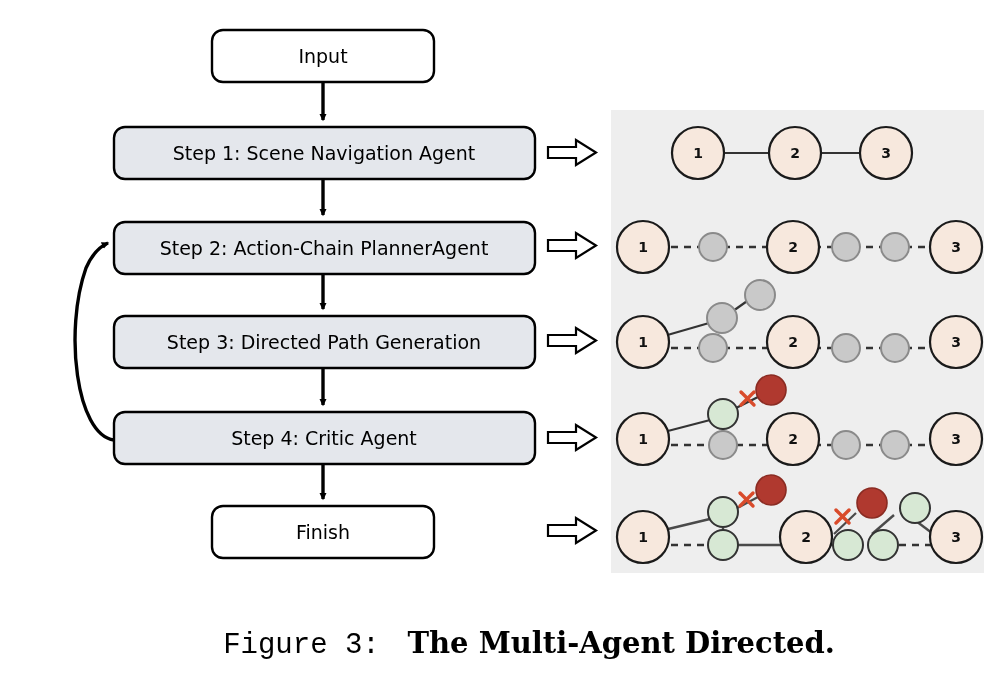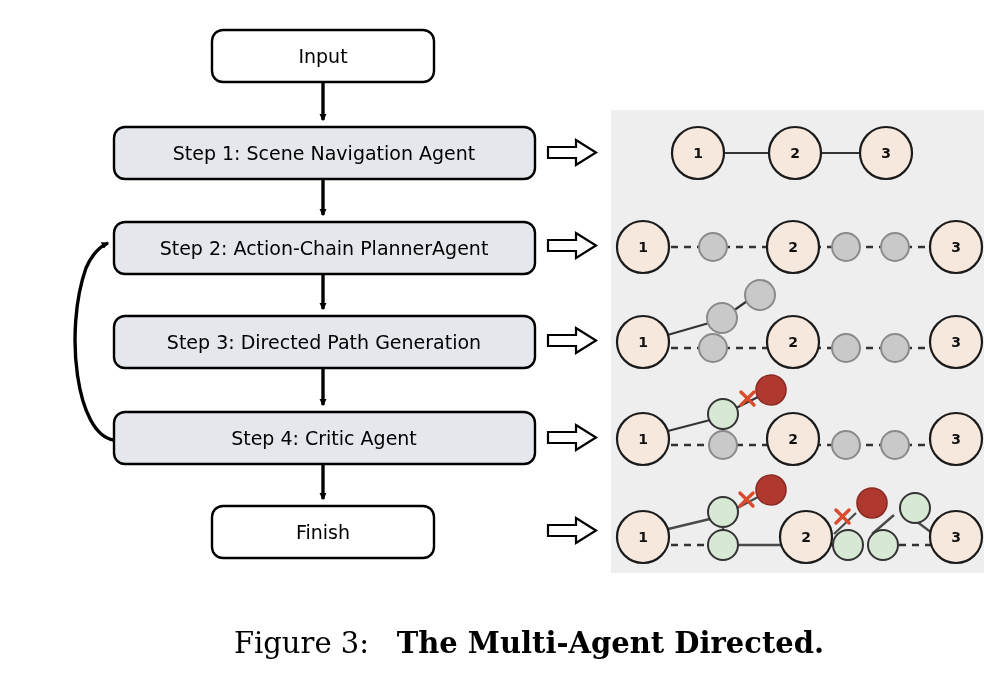--- a/index.html
+++ b/index.html
@@ -47,21 +47,21 @@
     position: absolute;
     left: 0;
     top: 626px;
     width: 986px;
     text-align: center;
     font-family: "DejaVu Serif", serif;
     font-size: 29px;
     color: #000000;
     white-space: nowrap;
   }
-  .caption-label { font-weight: 400; }
+  .caption-label { font-weight: 400; font-family: Liberation Mono, monospace; }
   .caption-title { font-weight: 700; }
 </style>
 </head>
 <body>
 
 <div id="figure-root">
 
   <svg class="figure-canvas" viewBox="0 0 986 700">
     <defs>
       <marker id="arrowhead" markerWidth="10" markerHeight="10" refX="6.2" refY="3.6" orient="auto" markerUnits="userSpaceOnUse">

